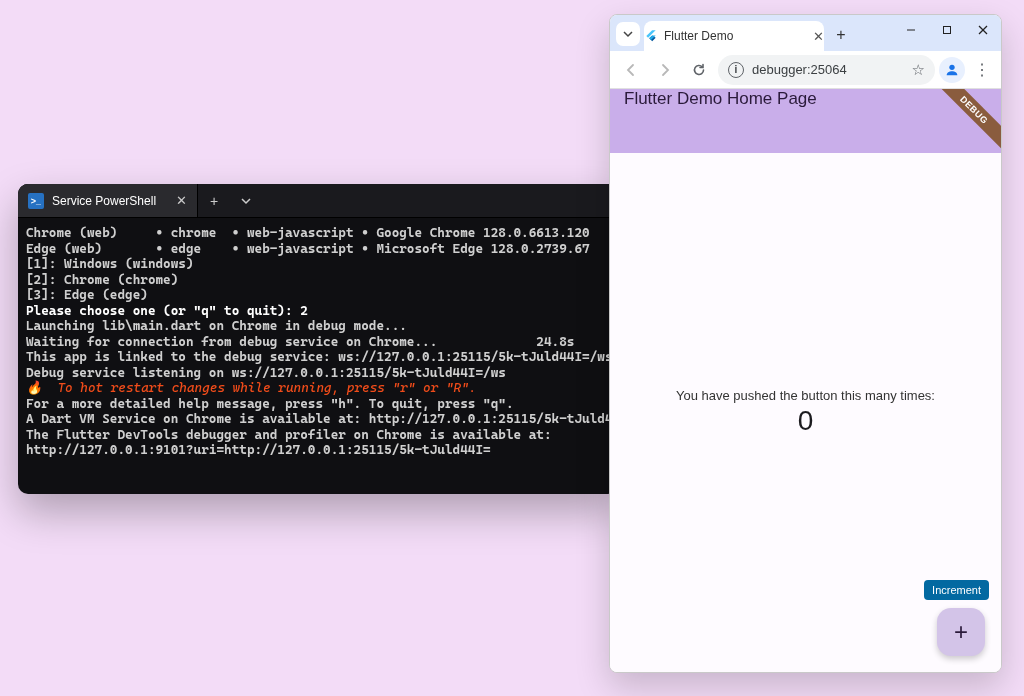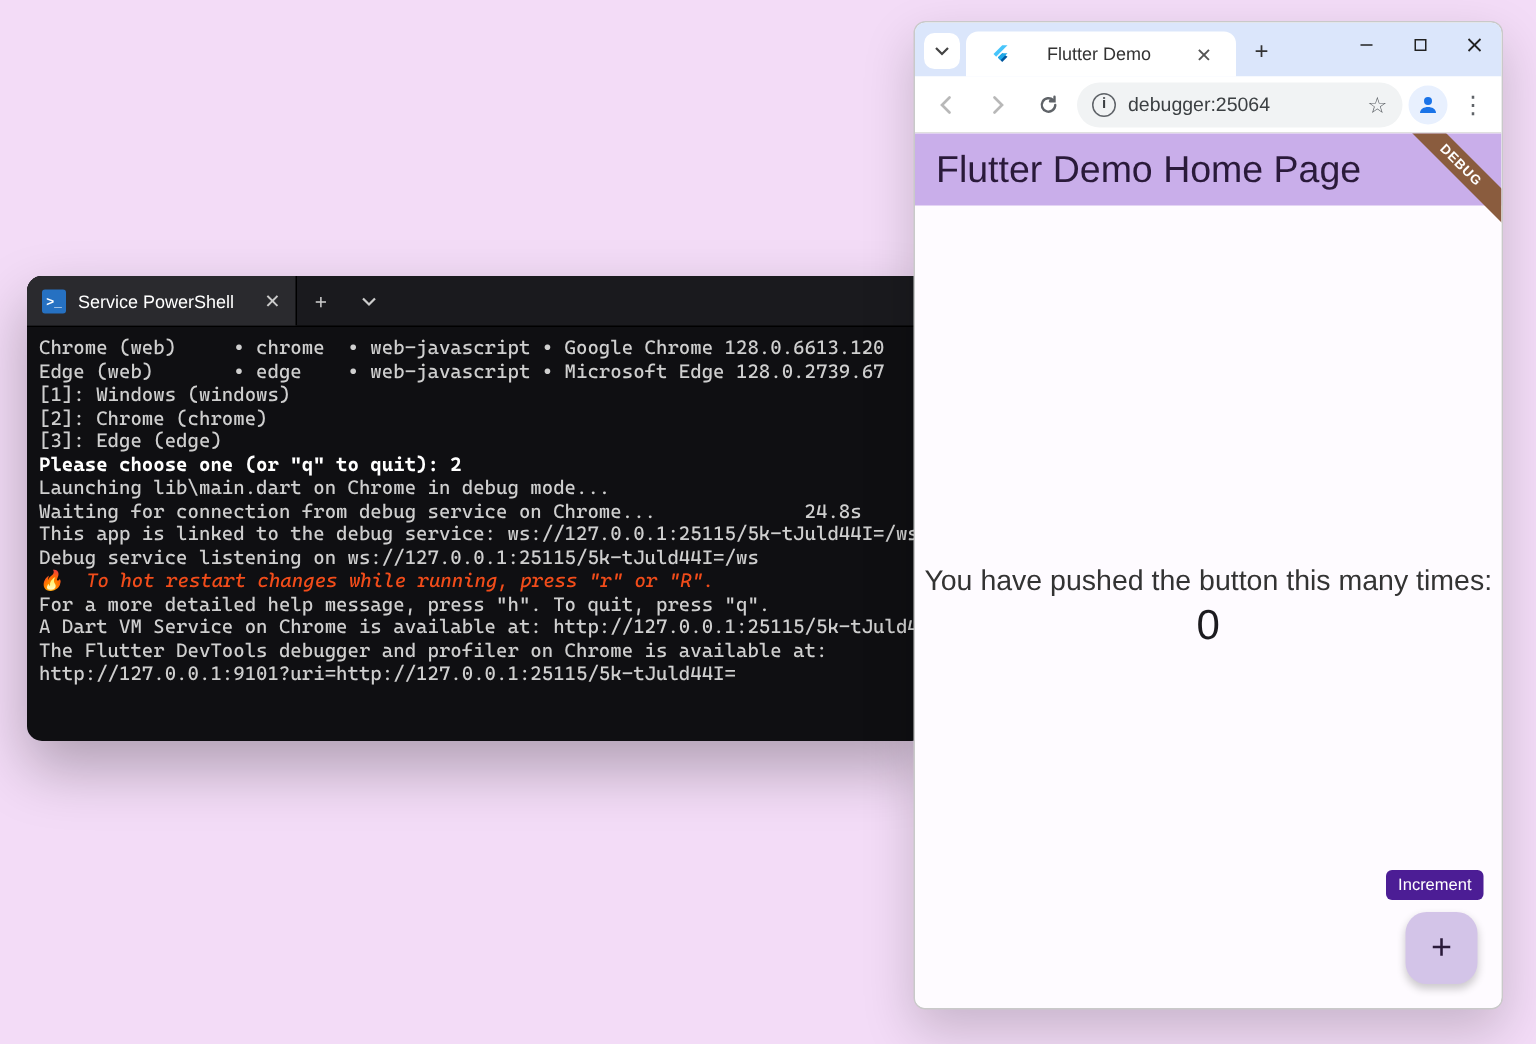--- a/index.html
+++ b/index.html
@@ -62,21 +62,21 @@
     font-size: 14px;
   }
   .term-body {
     padding: 7px 8px;
     font-family: "Cascadia Mono", Consolas, monospace;
     font-size: 13px;
     line-height: 15.5px;
     white-space: pre;
     color: #e6e6e6;
   }
-  .term-body .dim { color: #cfcfcf; }
+  .term-body .dim { color: #cfcfcf; font-weight: bold; }
   .term-body .bold { color: #ffffff; font-weight: bold; }
   .term-body .hot { color: #f14c1a; font-style: italic; }
 
   
   .browser {
     position: absolute;
     left: 609px;
     top: 14px;
     width: 393px;
     height: 659px;
@@ -114,22 +114,22 @@
     font-size: 12px; color: #444;
     background: #fff;
     border-radius: 7px;
   }
   .chrome-tab {
     background: #fff;
     height: 30px;
     border-radius: 8px 8px 0 0;
     display: flex;
     align-items: center;
-    padding: 0 16px;
-    gap: 24px;
+    padding: 0 0;
+    gap: 6px;
     min-width: 180px;
     font-size: 12px;
     color: #333;
   }
   .flutter-ico {
     width: 14px; height: 14px;
     display: inline-block;
   }
   .chrome-tab .x { margin-left: auto; font-size: 13px; color: #555; }
   .chrome-newtab {
@@ -190,26 +190,25 @@
 
   
   .page {
     flex: 1;
     position: relative;
     background: #fefbff;
     display: flex;
     flex-direction: column;
   }
   .appbar {
-    height: 48px;
+    height: 64px;
     background: #c9aeea;
     display: flex;
-    align-items: center;
     padding: 0 14px;
-    font-size: 25px;
+    font-size: 17px;
     color: #2a1a3a;
     font-weight: 400;
   }
   .debug-banner {
     position: absolute;
     top: 0; right: 0;
     width: 70px; height: 70px;
     overflow: hidden;
     pointer-events: none;
   }
@@ -228,32 +227,32 @@
   }
   .body-center {
     flex: 1;
     display: flex;
     flex-direction: column;
     align-items: center;
     justify-content: center;
     gap: 2px;
   }
   .body-center .caption {
-    font-size: 19px;
+    font-size: 13px;
     color: #333;
   }
   .body-center .count {
     font-size: 28px;
     color: #1c1b1f;
   }
   .tooltip {
     position: absolute;
     right: 12px;
     bottom: 72px;
-    background: #4c1d95;
+    background: #0369a1;
     color: #fff;
     font-size: 11px;
     padding: 4px 8px;
     border-radius: 4px;
   }
   .fab {
     position: absolute;
     right: 16px;
     bottom: 16px;
     width: 48px; height: 48px;

